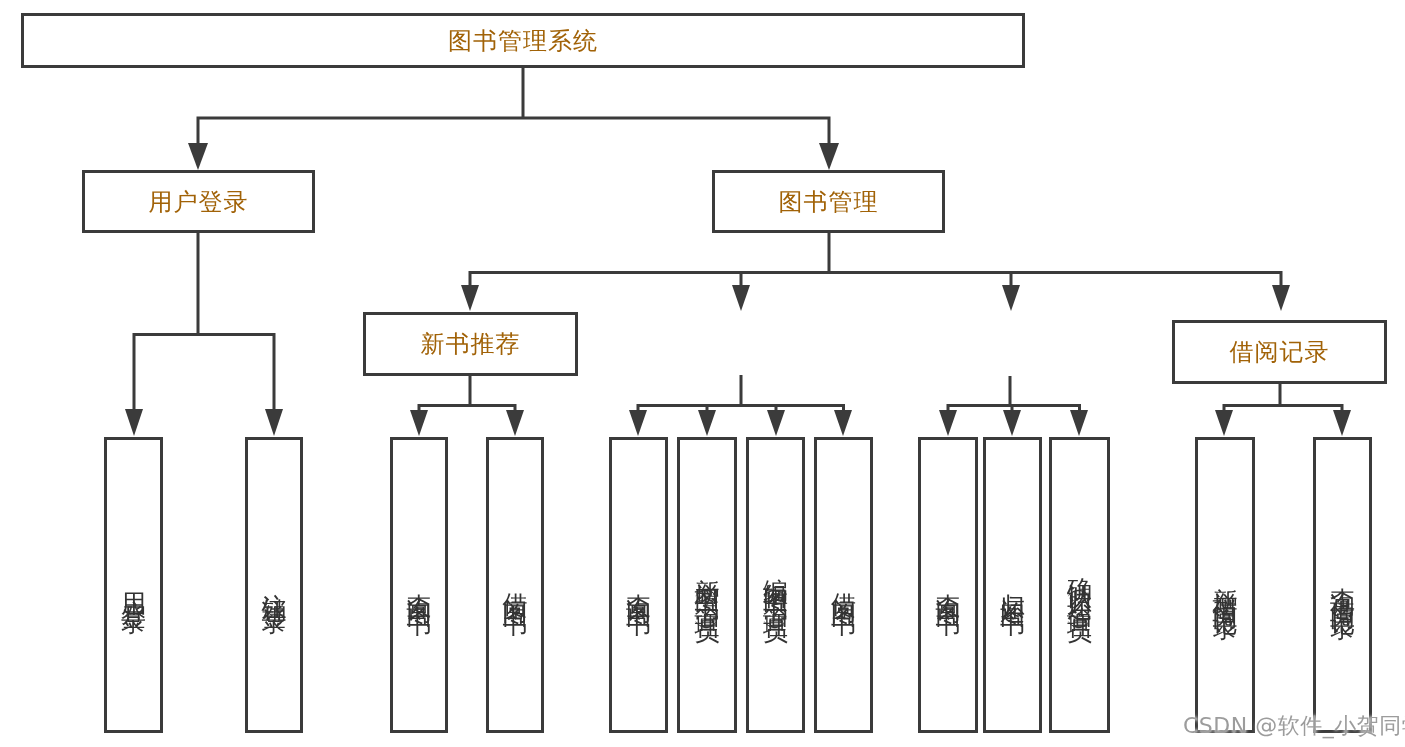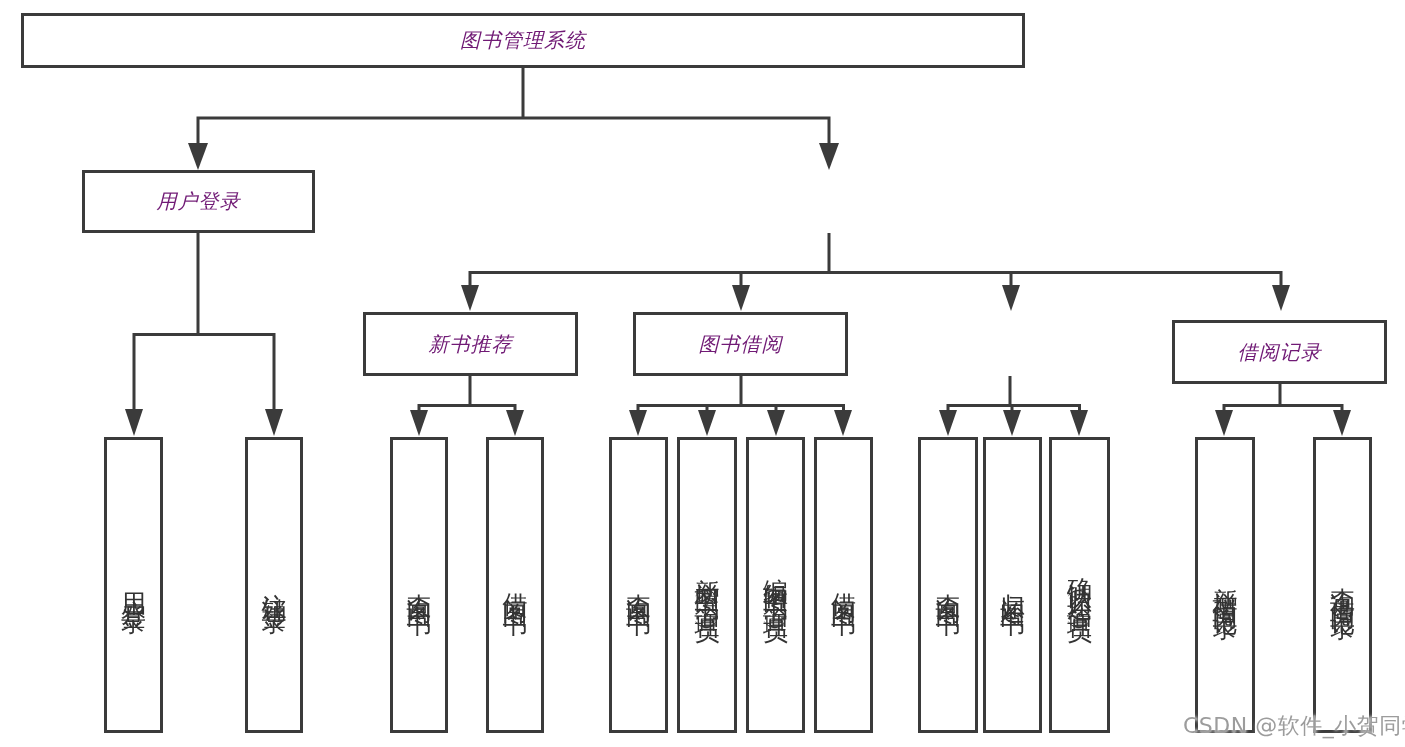--- a/index.html
+++ b/index.html
@@ -23,25 +23,24 @@
     z-index: 1;
   }
   .hnode {
     position: absolute;
     box-sizing: border-box;
     border: 3px solid #3b3b3b;
     background: #ffffff;
     display: flex;
     align-items: center;
     justify-content: center;
-    font-size: 20px;
+    font-size: 24px;
     letter-spacing: 1px;
-    color: #701a75;
+    color: #a16207;
     z-index: 2;
-    font-style: italic;
   }
   .vnode {
     position: absolute;
     box-sizing: border-box;
     border: 3px solid #3b3b3b;
     background: #ffffff;
     display: flex;
     align-items: center;
     justify-content: center;
     z-index: 2;
@@ -108,23 +107,23 @@
       <polygon points="1003,410 1021,410 1012,436"></polygon>
       <polygon points="1070,410 1088,410 1079,436"></polygon>
       <polygon points="1215,410 1233,410 1224,436"></polygon>
       <polygon points="1333,410 1351,410 1342,436"></polygon>
     </g>
   </svg>
 
   <div class="hnode" style="left:21px; top:13px; width:1004px; height:55px;">图书管理系统</div>
 
   <div class="hnode" style="left:82px; top:170px; width:233px; height:63px;">用户登录</div>
+  <div class="hnode" style="left:712px; top:170px; width:233px; height:63px;">图书管理</div>
 
   <div class="hnode" style="left:363px; top:312px; width:215px; height:64px;">新书推荐</div>
-  <div class="hnode" style="left:633px; top:312px; width:215px; height:64px;">图书借阅</div>
   <div class="hnode" style="left:1172px; top:320px; width:215px; height:64px;">借阅记录</div>
 
   <div class="vnode" style="left:104px; top:437px; width:59px; height:296px;">
     <span class="vtext">用户登录</span>
   </div>
   <div class="vnode" style="left:245px; top:437px; width:58px; height:296px;">
     <span class="vtext">注销登录</span>
   </div>
 
   <div class="vnode" style="left:390px; top:437px; width:58px; height:296px;">

